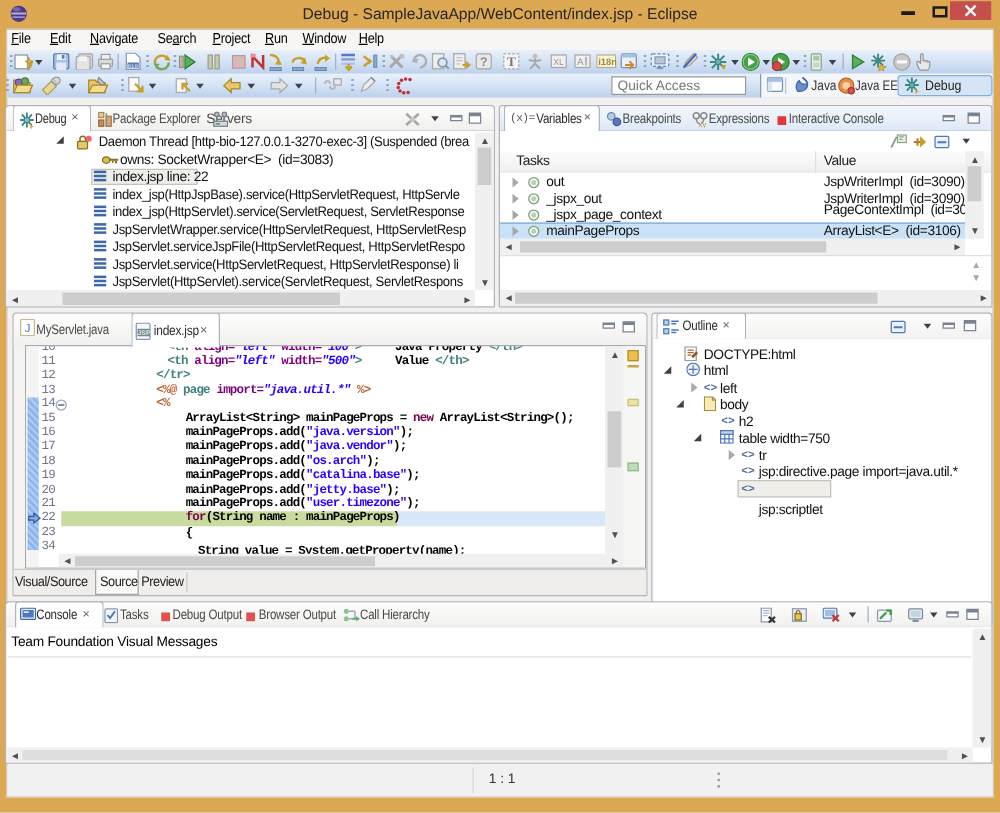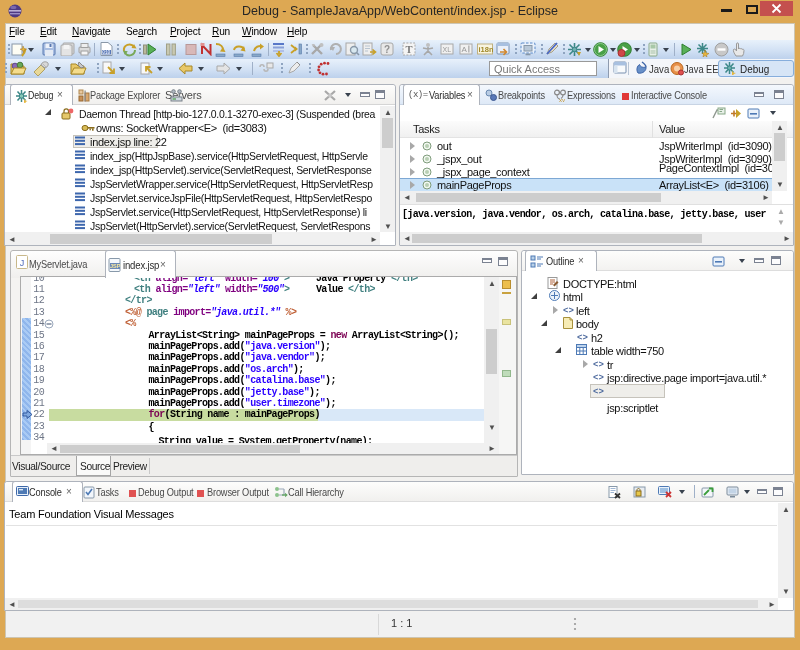--- a/index.html
+++ b/index.html
@@ -525,21 +525,20 @@
   <div class="arr" style="left:376px;top:17px">▲</div>
   <div class="arr" style="left:376px;top:74px">▼</div>
   <div class="sbt" style="left:374px;top:27px;width:11px;height:28px"></div>
 
   <div class="sb" style="left:0;top:85px;width:372px;height:13px"></div>
   <div class="arr" style="left:3px;top:87px">◄</div>
   <div class="arr" style="left:362px;top:87px">►</div>
   <div class="sbt" style="left:16px;top:87px;width:245px;height:9px"></div>
 
   <div class="abs" style="left:0;top:98px;width:393px;height:28px;background:#fff;border-top:1px solid #E0E0E0"></div>
-  <div class="mono abs" style="left:2px;top:103px;font-size:10px;letter-spacing:-0.65px;color:#000;white-space:pre;width:372px;overflow:hidden;font-weight:bold">[java.version, java.vendor, os.arch, catalina.base, jetty.base, user</div>
   <div class="arr" style="left:377px;top:101px;color:#AAA">▲</div>
   <div class="arr" style="left:377px;top:112px;color:#AAA">▼</div>
 
   <div class="sb" style="left:0;top:126px;width:393px;height:13px"></div>
   <div class="arr" style="left:3px;top:128px">◄</div>
   <div class="arr" style="left:383px;top:128px">►</div>
   <div class="sbt" style="left:12px;top:128px;width:290px;height:9px"></div>
  </div>
 </div>
 
@@ -635,21 +634,21 @@
   <div class="sbt" style="left:39px;top:168px;width:240px;height:8px"></div>
 </div>
 <div id="edittabs" class="abs" style="left:11px;top:455px;width:506px;height:21px;background:#EFEEEC;border-top:1px solid #C9C9C9">
   <div class="abs" style="left:65px;top:0px;width:35px;height:20px;background:#FAFAF9;border:1px solid #A5A5A5;border-top:none"></div>
   <div class="abs" style="left:1px;top:4px;font-size:11px;color:#222;letter-spacing:-0.4px;transform:scaleX(0.93);transform-origin:0 50%">Visual/Source</div>
   <div class="abs" style="left:69px;top:4px;font-size:11px;color:#222;letter-spacing:-0.4px;transform:scaleX(0.93);transform-origin:0 50%">Source</div>
   <div class="abs" style="left:101.5px;top:4px;font-size:11px;color:#222;letter-spacing:-0.4px;transform:scaleX(0.93);transform-origin:0 50%">Preview</div>
   <div class="abs" style="left:138px;top:2px;width:1px;height:16px;background:#C9C9C9"></div>
 </div>
 
-<div class="panel" style="left:521px;top:250px;width:273px;height:225px">
+<div class="panel" style="left:521px;top:250px;width:273px;height:251px">
  <div class="abs" style="left:0;top:0;right:0;height:20px;background:linear-gradient(#FDFDFC,#F3F2F0);border-bottom:1px solid #DDD;border-radius:3px 3px 0 0"></div>
  <div class="atab" style="left:3px;width:72px"></div>
  <svg class="abs" style="left:8px;top:4px;z-index:5" width="14" height="13" viewBox="0 0 14 13">
       <rect x="1" y="1" width="4" height="4" fill="#B8D0E8" stroke="#4E7AB5"></rect>
       <rect x="1" y="8" width="4" height="4" fill="#B8D0E8" stroke="#4E7AB5"></rect>
       <path d="M7 2 H13 M7 4 H11 M7 9 H13 M7 11 H11" stroke="#4E7AB5" stroke-width="1.1"></path>
     </svg>
  <div class="tlab sqz" style="left:24px">Outline</div>
     <div class="x" style="left:56px">×</div>
  <div id="outicons">

